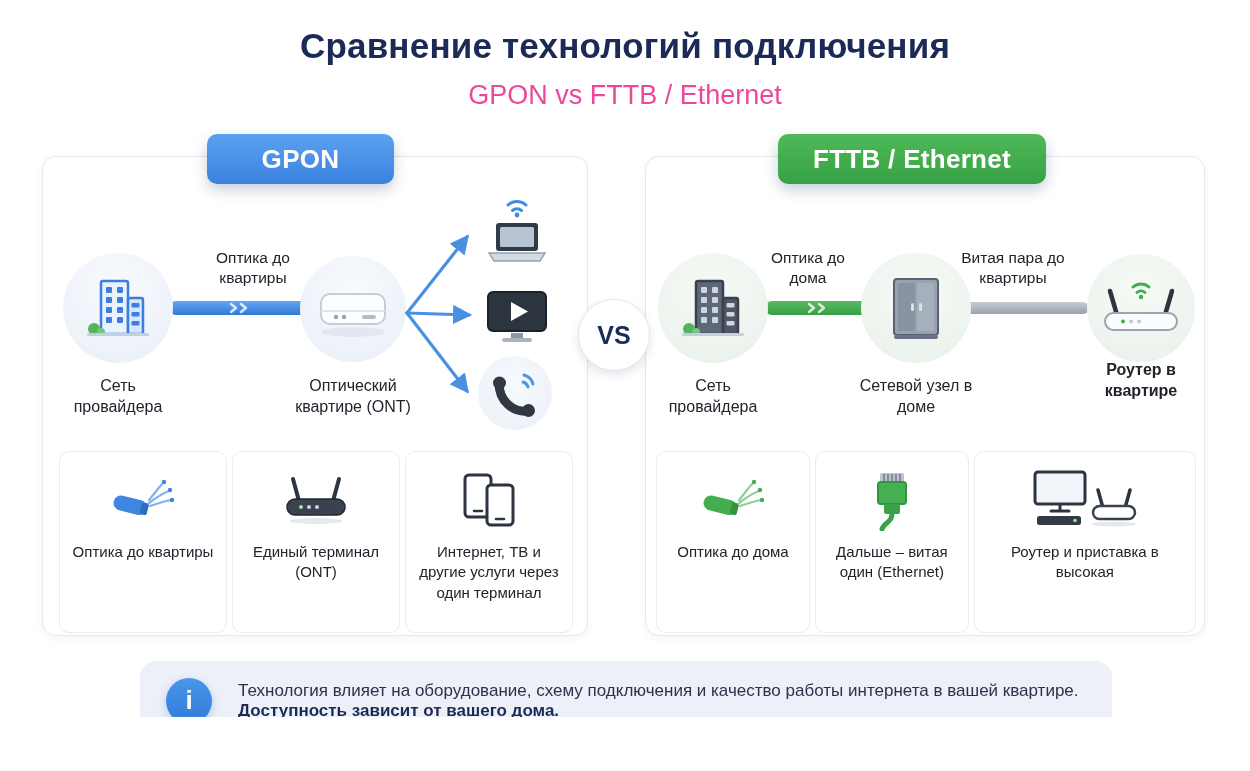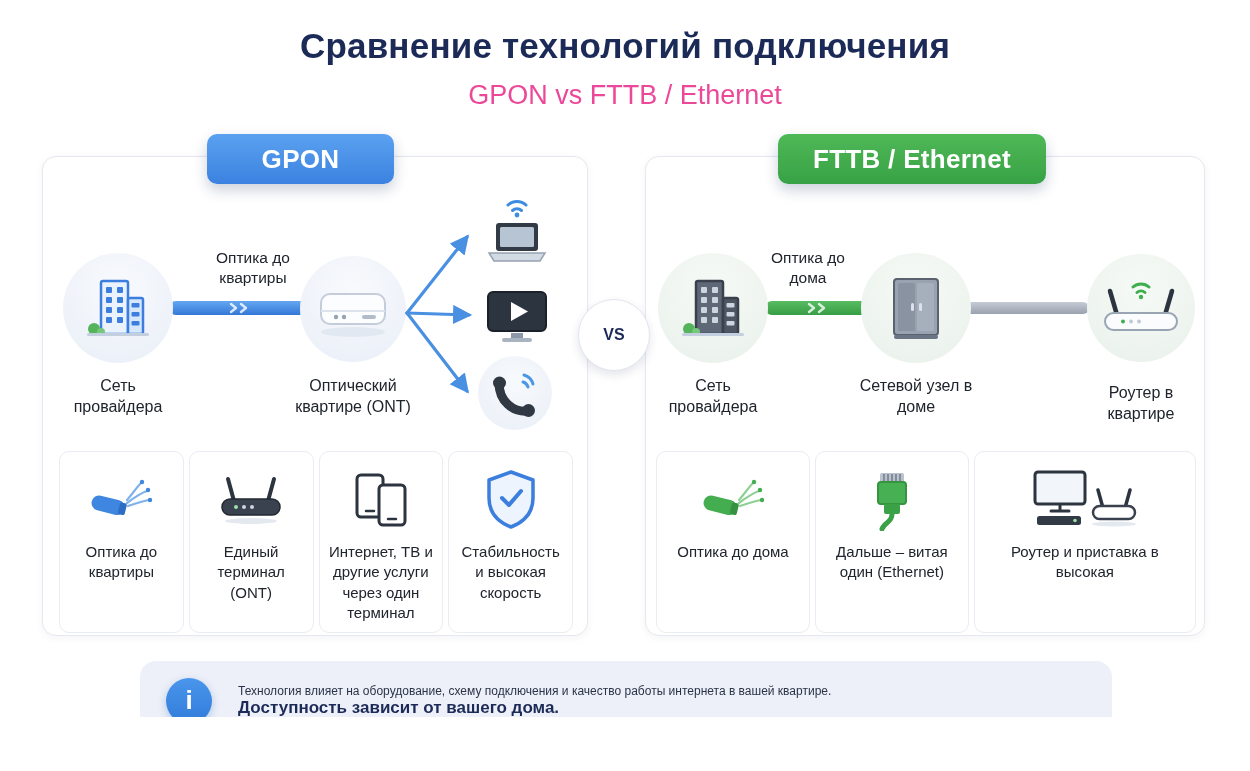--- a/index.html
+++ b/index.html
@@ -25,21 +25,21 @@
     position:absolute;top:134px;height:50px;border-radius:10px;color:#fff;
     font-weight:800;font-size:26px;display:flex;align-items:center;justify-content:center;
     box-shadow:0 6px 14px rgba(20,40,90,0.22);z-index:5;letter-spacing:.3px;
   }
   .badge.gpon-badge{left:207px;width:187px;background:linear-gradient(180deg,#5ba1f0,#3b82e0);}
   .badge.fttb-badge{left:778px;width:268px;background:linear-gradient(180deg,#4fb857,#37a245);}
   .vs-circle{
     position:absolute;left:578px;top:299px;width:70px;height:70px;border-radius:50%;
     background:#fff;border:1px solid #e2e6ee;box-shadow:0 4px 10px rgba(30,40,90,0.12);
     display:flex;align-items:center;justify-content:center;
-    font-size:16px;font-weight:800;color:#1c2a57;z-index:6;
+    font-size:25px;font-weight:800;color:#1c2a57;z-index:6;
   }
   .node{
     position:absolute;border-radius:50%;display:flex;align-items:center;justify-content:center;
     background:radial-gradient(circle at 50% 32%, #f8fafd 0%, #e9eef7 100%);
   }
   .node.greenish{background:radial-gradient(circle at 50% 32%, #f6faf6 0%, #e9f0ea 100%);}
   .dlabel{
     position:absolute;text-align:center;font-size:16px;line-height:1.32;color:#20242c;
   }
   .cable{position:absolute;border-radius:7px;display:flex;align-items:center;justify-content:center;}
@@ -64,21 +64,21 @@
   .footer-bar{
     position:absolute;left:140px;top:661px;width:972px;height:79px;background:#edf0f8;
     border-radius:16px;display:flex;align-items:center;padding:0 26px;box-sizing:border-box;
   }
   .info-circle{
     width:46px;height:46px;border-radius:50%;flex:0 0 46px;
     background:linear-gradient(180deg,#4a96ec,#2f7bd9);color:#fff;font-weight:800;font-size:26px;
     display:flex;align-items:center;justify-content:center;box-shadow:0 3px 8px rgba(40,100,200,.3);
   }
   .footer-text{margin-left:26px;}
-  .footer-line1{font-size:12px;color:#2a3347;}
+  .footer-line1{font-size:17px;color:#2a3347;}
   .footer-line2{font-size:17px;font-weight:700;color:#1c2a57;margin-top:0;}
 </style>
 </head>
 <body>
 
 <div class="canvas">
 
   <div class="title">Сравнение технологий подключения</div>
   <div class="subtitle">GPON vs FTTB / Ethernet</div>
 
@@ -219,29 +219,20 @@
         <div class="icon">
           <svg width="64" height="60" viewBox="0 0 64 60">
             <rect x="8" y="6" width="26" height="42" rx="4" fill="#ffffff" stroke="#2c3440" stroke-width="3"></rect>
             <rect x="30" y="16" width="26" height="40" rx="4" fill="#ffffff" stroke="#2c3440" stroke-width="3"></rect>
             <line x1="17" y1="42" x2="25" y2="42" stroke="#2c3440" stroke-width="2.5" stroke-linecap="round"></line>
             <line x1="39" y1="50" x2="47" y2="50" stroke="#2c3440" stroke-width="2.5" stroke-linecap="round"></line>
           </svg>
         </div>
         <div class="label">Интернет, ТВ и другие услуги через один терминал</div>
       </div>
-      <div class="card">
-        <div class="icon">
-          <svg width="58" height="62" viewBox="0 0 58 62">
-            <path d="M29 4 L51 12 V30 C51 45 42 54 29 59 C16 54 7 45 7 30 V12 Z" fill="#edf4fd" stroke="#3c7edd" stroke-width="3.5" stroke-linejoin="round"></path>
-            <path d="M20 30 l7 7 l12 -14" stroke="#3c7edd" stroke-width="4" fill="none" stroke-linecap="round" stroke-linejoin="round"></path>
-          </svg>
-        </div>
-        <div class="label">Стабильность и высокая скорость</div>
-      </div>
     </div>
   </section>
 
   <section class="panel fttb-panel">
 
     <div class="cable green" style="left:119px;top:144px;width:104px;">
       <svg width="30" height="14" viewBox="0 0 30 14">
         <g stroke="#ffffff" stroke-width="2.4" fill="none" opacity="0.8" stroke-linecap="round" stroke-linejoin="round">
           <path d="M7 3 l5 4 l-5 4"></path>
             <path d="M17 3 l5 4 l-5 4"></path>
@@ -282,37 +273,38 @@
         <rect x="10" y="6" width="44" height="56" rx="3" fill="#99a2b0" stroke="#5a626f" stroke-width="2"></rect>
         <rect x="14" y="10" width="17" height="48" rx="1.5" fill="#8a93a2"></rect>
         <rect x="33" y="10" width="17" height="48" rx="1.5" fill="#a6afbc"></rect>
         <rect x="27" y="30" width="3" height="8" rx="1.5" fill="#dde2e9"></rect>
         <rect x="35" y="30" width="3" height="8" rx="1.5" fill="#dde2e9"></rect>
         <rect x="10" y="62" width="44" height="4" rx="2" fill="#6b7484"></rect>
       </svg>
     </div>
     <div class="dlabel" style="left:205px;top:218px;width:130px;">Сетевой узел в доме</div>
 
+    <div class="dlabel" style="left:307px;top:91px;width:120px;font-size:15.5px;">Витая пара до квартиры</div>
 
     <div class="node greenish" style="left:441px;top:97px;width:108px;height:108px;">
       <svg width="88" height="70" viewBox="0 0 88 70">
         <g stroke="#3fae4d" fill="none" stroke-width="3" stroke-linecap="round">
           <path d="M36 14 a 12 12 0 0 1 16 0"></path>
             <path d="M40 19.5 a 6 6 0 0 1 8 0"></path>
         </g>
         <circle cx="44" cy="24" r="2.2" fill="#3fae4d"></circle>
         <line x1="20" y1="42" x2="13" y2="18" stroke="#2c343f" stroke-width="4.5" stroke-linecap="round"></line>
         <line x1="68" y1="42" x2="75" y2="18" stroke="#2c343f" stroke-width="4.5" stroke-linecap="round"></line>
         <rect x="8" y="40" width="72" height="17" rx="8.5" fill="#fbfcfd" stroke="#9aa5b3" stroke-width="2"></rect>
         <circle cx="26" cy="48.5" r="2" fill="#3fae4d"></circle>
           <circle cx="34" cy="48.5" r="2" fill="#c2cad4"></circle>
         <circle cx="42" cy="48.5" r="2" fill="#c2cad4"></circle>
       </svg>
     </div>
-    <div class="dlabel" style="left:435px;top:225px;width:120px;">Роутер в квартире</div>
+    <div class="dlabel" style="left:435px;top:202px;width:120px;font-weight:bold;">Роутер в квартире</div>
 
     <div class="cards fttb-cards">
       <div class="card">
         <div class="icon">
           <svg width="64" height="56" viewBox="0 0 64 56">
             <g transform="rotate(14 24 36)">
               <rect x="2" y="28" width="34" height="15" rx="7.5" fill="#43ad50"></rect>
               <rect x="30" y="29.5" width="7" height="12" rx="2" fill="#35923f"></rect>
             </g>
             <g stroke="#8fd096" stroke-width="2.2" fill="none" stroke-linecap="round">

